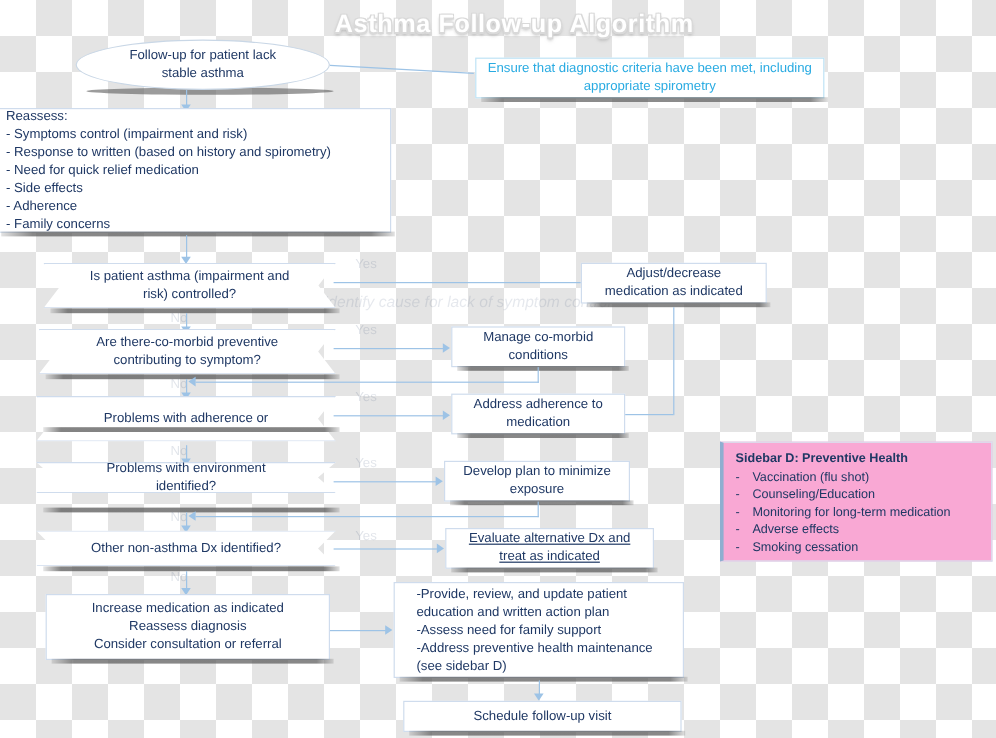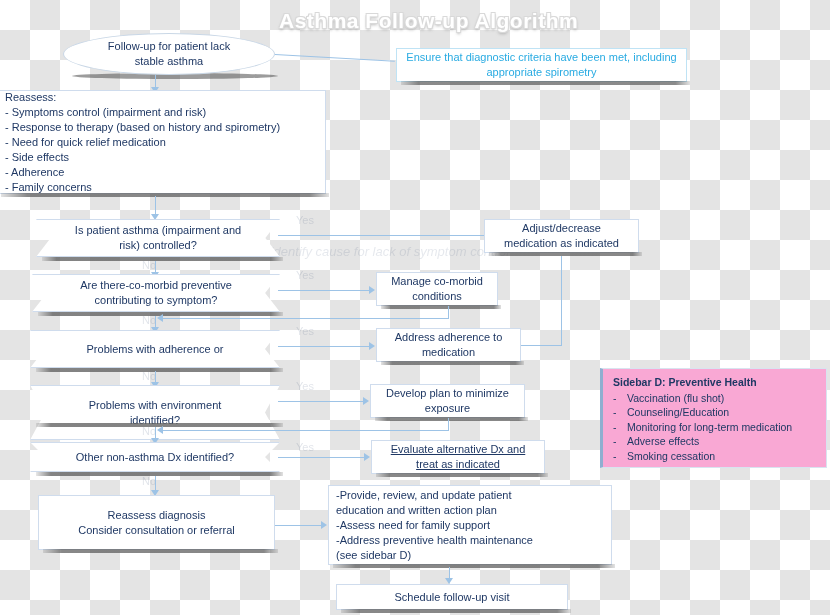--- a/index.html
+++ b/index.html
@@ -181,21 +181,21 @@
     </span>
   </div>
 
   <div class="conn v" style="left:155px;top:75px;height:14px;"></div>
   <div class="arrow-d" style="left:151px;top:87px;"></div>
 
   <div class="node left" style="left:-4px;top:90px;width:330px;height:104px;padding:5px 8px;">
     <span class="lines">
       <span>Reassess:</span>
       <span>- Symptoms control (impairment and risk)</span>
-      <span>- Response to therapy (based on history and spirometry)</span>
+      <span>- Response to written (based on history and spirometry)</span>
       <span>- Need for quick relief medication</span>
       <span>- Side effects</span>
       <span>- Adherence</span>
       <span>- Family concerns</span>
     </span>
   </div>
 
   <div class="conn v" style="left:155px;top:196px;height:20px;"></div>
   <div class="arrow-d" style="left:151px;top:214px;"></div>
 
@@ -230,35 +230,35 @@
         <span>contributing to symptom?</span>
       </span>
     </div>
   </div>
   <div class="ghost" style="left:296px;top:268px;">Yes</div>
   <div class="ghost" style="left:142px;top:313px;">No</div>
 
   <div class="conn h" style="left:278px;top:290px;width:93px;"></div>
   <div class="arrow-r" style="left:369px;top:286px;"></div>
 
-  <div class="node" style="left:376px;top:272px;width:122px;height:34px;">
+  <div class="node" style="left:376px;top:272px;width:145px;height:34px;">
     <span class="lines">
       <span>Manage co-morbid</span>
       <span>conditions</span>
     </span>
   </div>
 
   <div class="conn v" style="left:448px;top:306px;height:13px;"></div>
   <div class="conn h" style="left:163px;top:318px;width:286px;"></div>
   <div class="arrow-l" style="left:157px;top:314px;"></div>
 
   <div class="conn v" style="left:155px;top:316px;height:14px;"></div>
   <div class="arrow-d" style="left:151px;top:327px;"></div>
 
-  <div class="decision-wrap" style="left:30px;top:330px;width:250px;height:38px;">
+  <div class="decision-wrap" style="left:30px;top:330px;width:250px;height:26px;">
     <div class="decision" style="inset:0;width:250px;height:38px;">
       <span class="lines">
         <span>Problems with adherence or</span>
       </span>
     </div>
   </div>
   <div class="ghost" style="left:296px;top:324px;">Yes</div>
   <div class="ghost" style="left:142px;top:369px;">No</div>
 
   <div class="conn h" style="left:278px;top:346px;width:93px;"></div>
@@ -271,21 +271,21 @@
     </span>
   </div>
 
   <div class="conn h" style="left:521px;top:345px;width:40px;"></div>
   <div class="conn v" style="left:561px;top:256px;height:90px;"></div>
 
   <div class="conn v" style="left:155px;top:371px;height:14px;"></div>
   <div class="arrow-d" style="left:151px;top:382px;"></div>
 
   <div class="decision-wrap" style="left:30px;top:385px;width:250px;height:38px;">
-    <div class="decision" style="inset:0;width:250px;height:55px;">
+    <div class="decision" style="inset:0;width:250px;height:26px;">
       <span class="lines">
         <span>Problems with environment</span>
         <span>identified?</span>
       </span>
     </div>
   </div>
   <div class="ghost" style="left:296px;top:379px;">Yes</div>
   <div class="ghost" style="left:142px;top:424px;">No</div>
 
   <div class="conn h" style="left:278px;top:401px;width:87px;"></div>
@@ -323,29 +323,30 @@
       <span>Evaluate alternative Dx and</span>
       <span>treat as indicated</span>
     </span>
   </div>
 
   <div class="conn v" style="left:155px;top:476px;height:16px;"></div>
   <div class="arrow-d" style="left:151px;top:490px;"></div>
 
   <div class="node" style="left:38px;top:495px;width:237px;height:55px;">
     <span class="lines">
+      <span>Increase medication as indicated</span>
       <span>Reassess diagnosis</span>
       <span>Consider consultation or referral</span>
     </span>
   </div>
 
   <div class="conn h" style="left:275px;top:525px;width:48px;"></div>
   <div class="arrow-r" style="left:321px;top:521px;"></div>
 
-  <div class="node left" style="left:328px;top:485px;width:284px;height:80px;padding:4px 7px;">
+  <div class="node left" style="left:328px;top:485px;width:242px;height:80px;padding:4px 18px;">
     <span class="lines">
       <span>-Provide, review, and update patient</span>
       <span>education and written action plan</span>
       <span>-Assess need for family support</span>
       <span>-Address preventive health maintenance</span>
       <span>(see sidebar D)</span>
     </span>
   </div>
 
   <div class="conn v" style="left:449px;top:567px;height:13px;"></div>

